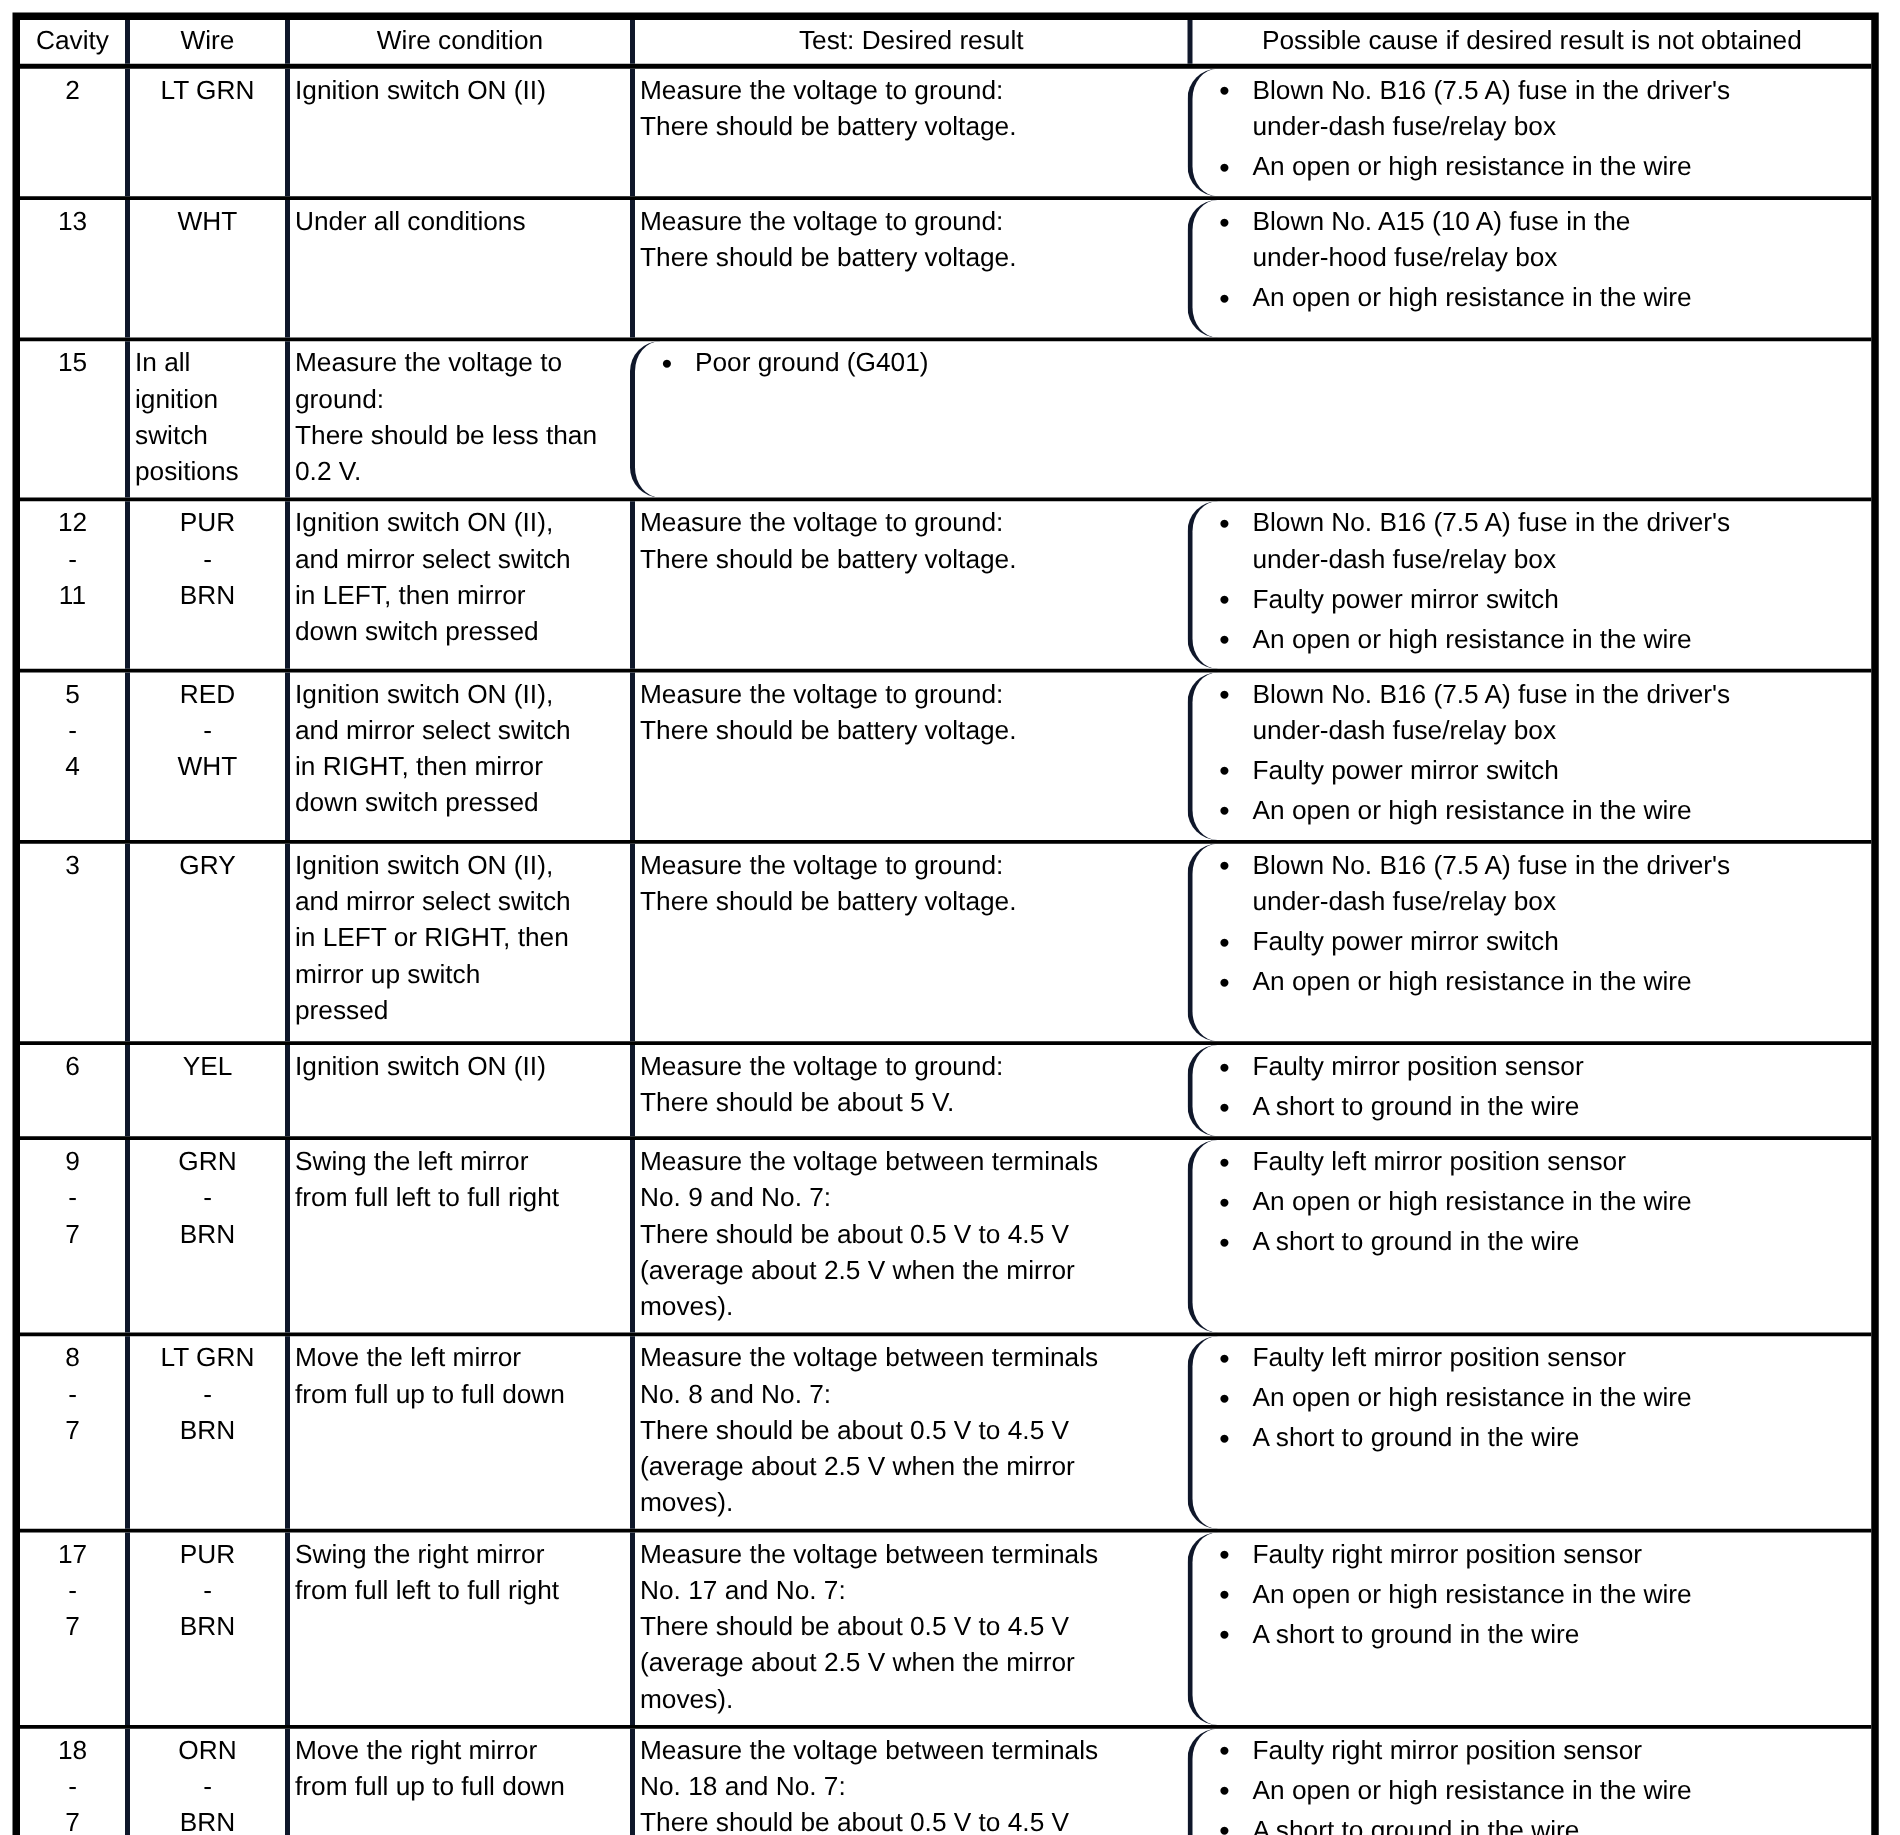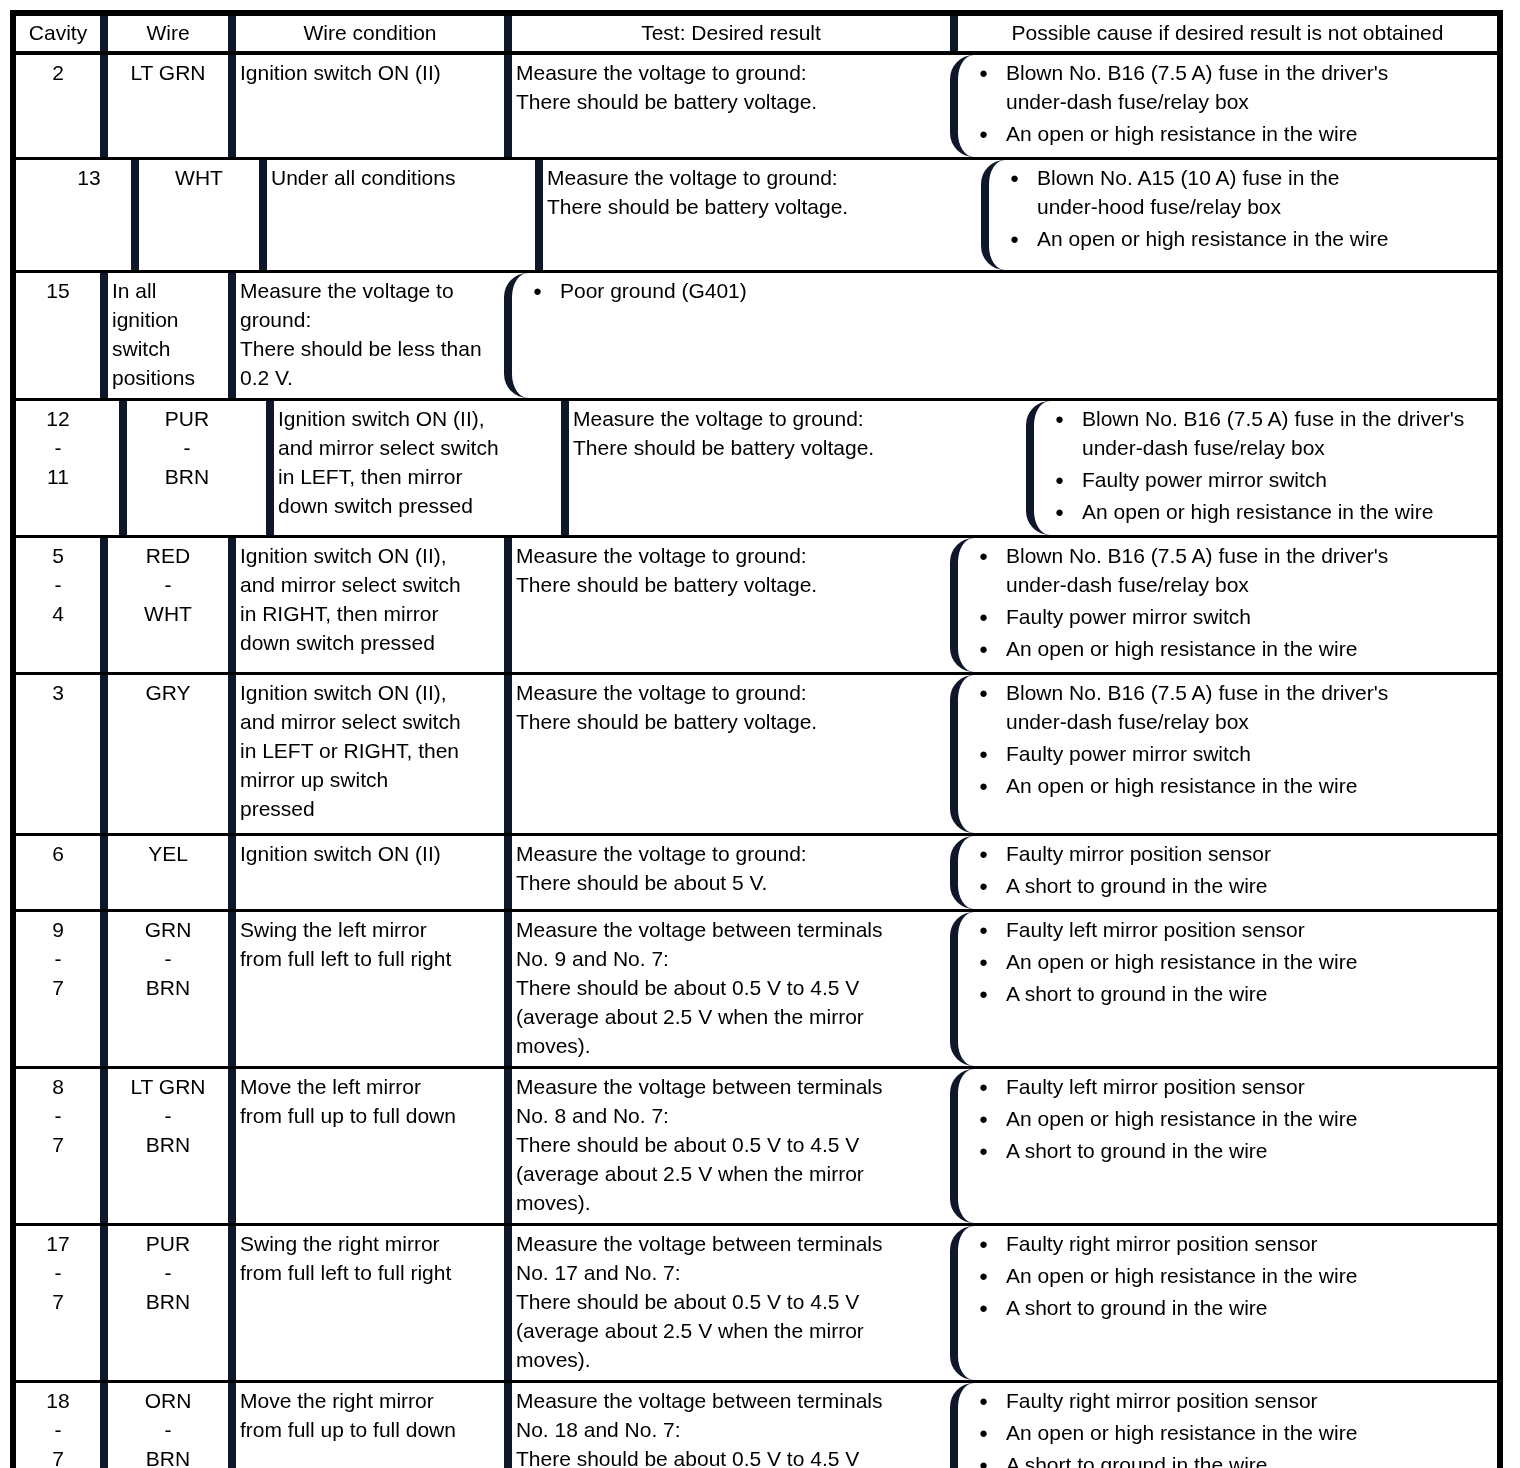--- a/index.html
+++ b/index.html
@@ -20,21 +20,21 @@
     border: 6px solid #000;
     background: #fff;
   }
   .row {
     display: grid;
     grid-template-columns: 84px 128px 276px 446px 1fr;
   }
   .row.header { border-bottom: 4px solid #000; }
   .row.body-row + .row.body-row { border-top: 3px solid #000; }
   .cell {
-    border-left: 8px solid #0f172a;
+    border-left: 4px solid #0f172a;
     font-size: 21px;
     line-height: 29px;
     padding: 3px 4px 6px 4px;
     white-space: pre-line;
     box-sizing: border-box;
     overflow: hidden;
   }
   .cell:first-child { border-left: none; }
   .row.header .cell {
     text-align: center;
@@ -80,38 +80,38 @@
 
   <div class="row body-row" style="min-height: 94px;">
         <div class="cell c-cavity">2</div>
         <div class="cell c-wire">LT GRN</div>
         <div class="cell c-cond">Ignition switch ON (II)</div>
         <div class="cell c-result">Measure the voltage to ground:
 There should be battery voltage.</div>
         <div class="cell c-cause"><ul class="causes"><li>Blown No. B16 (7.5 A) fuse in the driver's
 under-dash fuse/relay box</li><li>An open or high resistance in the wire</li></ul></div>
       </div>
-      <div class="row body-row" style="min-height: 110px; padding-left: 31px;">
+      <div class="row body-row" style="min-height: 110px;">
         <div class="cell c-cavity">13</div>
         <div class="cell c-wire">WHT</div>
         <div class="cell c-cond">Under all conditions</div>
         <div class="cell c-result">Measure the voltage to ground:
 There should be battery voltage.</div>
         <div class="cell c-cause"><ul class="causes"><li>Blown No. A15 (10 A) fuse in the
 under-hood fuse/relay box</li><li>An open or high resistance in the wire</li></ul></div>
       </div>
       <div class="row body-row" style="min-height: 92px;">
         <div class="cell c-cavity">15</div>
         <div class="cell c-cond">In all ignition switch
 positions</div>
         <div class="cell c-result">Measure the voltage to ground:
 There should be less than 0.2 V.</div>
         <div class="cell c-cause"><ul class="causes"><li>Poor ground (G401)</li></ul></div>
       </div>
-      <div class="row body-row" style="min-height: 134px; gap: 19px;">
+      <div class="row body-row" style="min-height: 134px;">
         <div class="cell c-cavity">12
 -
 11</div>
         <div class="cell c-wire">PUR
 -
 BRN</div>
         <div class="cell c-cond">Ignition switch ON (II),
 and mirror select switch
 in LEFT, then mirror
 down switch pressed</div>

